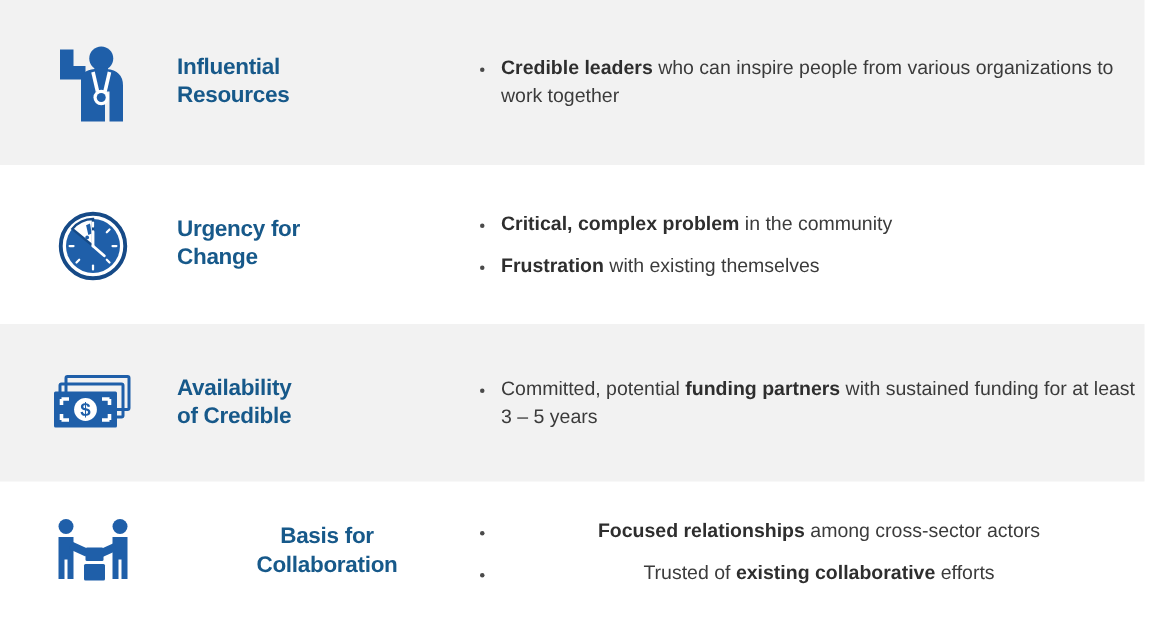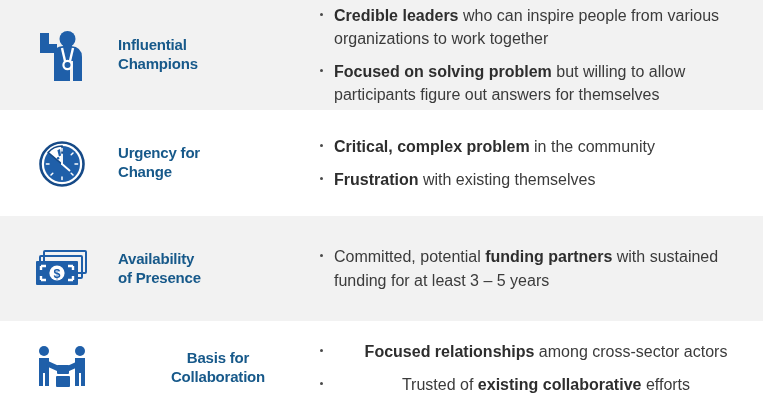--- a/index.html
+++ b/index.html
@@ -73,21 +73,21 @@
   }
   ul.bullets {
     list-style: none;
     margin: 0;
     padding: 0;
   }
   ul.bullets li {
     position: relative;
     padding-left: 16px;
     margin: 0 0 9px 0;
-    font-size: 16px;
+    font-size: 13px;
     line-height: 1.45;
     color: #3b3b3b;
   }
   ul.bullets li:last-child { margin-bottom: 0; }
   ul.bullets li::before {
     content: "";
     position: absolute;
     left: 2px;
     top: 9px;
     width: 3px;
@@ -121,26 +121,25 @@
         <g stroke="#ffffff" stroke-width="2.4" fill="none">
           <path d="M28 22 L31 35"></path>
           <path d="M39 22 L36 35"></path>
         </g>
         <circle cx="33.5" cy="39" r="5.2" fill="#ffffff"></circle>
         <circle cx="33.5" cy="39" r="3.0" fill="#1F5FA9"></circle>
       </svg>
     </div>
     <div class="title-cell">
       <span class="tline">Influential</span>
-      <span class="tline">Champions</span>
+      <span class="tline">Resources</span>
     </div>
     <div class="bullets-cell">
       <ul class="bullets">
         <li><b>Credible leaders</b><span class="bullet-text"> who can inspire people from various organizations to work together</span></li>
-        <li><b>Focused on solving problem</b><span class="bullet-text"> but willing to allow participants figure out answers for themselves</span></li>
       </ul>
     </div>
   </div>
 
   <div class="row row-2">
     <div class="icon-cell">
       <svg width="54" height="54" viewBox="0 0 54 54" aria-hidden="true">
         <circle cx="27" cy="28" r="21.5" fill="none" stroke="#164A87" stroke-width="2.6"></circle>
         <circle cx="27" cy="28" r="18" fill="#1F5FA9"></circle>
 
@@ -193,21 +192,21 @@
           <path d="M9 35 h5 M9 35 v-4"></path>
           <path d="M41 35 h-5 M41 35 v-4"></path>
         </g>
 
         <circle cx="25" cy="28" r="7.6" fill="#ffffff"></circle>
         <text x="25" y="32.6" font-family="'Liberation Sans', sans-serif" font-size="12.5" font-weight="bold" fill="#1F5FA9" text-anchor="middle">$</text>
       </svg>
     </div>
     <div class="title-cell">
       <span class="tline">Availability</span>
-      <span class="tline">of Presence</span>
+      <span class="tline">of Credible</span>
     </div>
     <div class="bullets-cell">
       <ul class="bullets">
         <li><span class="bullet-text">Committed, potential </span><b>funding partners</b><span class="bullet-text"> with sustained funding for at least 3 – 5 years</span></li>
       </ul>
     </div>
   </div>
 
   <div class="row row-4">
     <div class="icon-cell">

